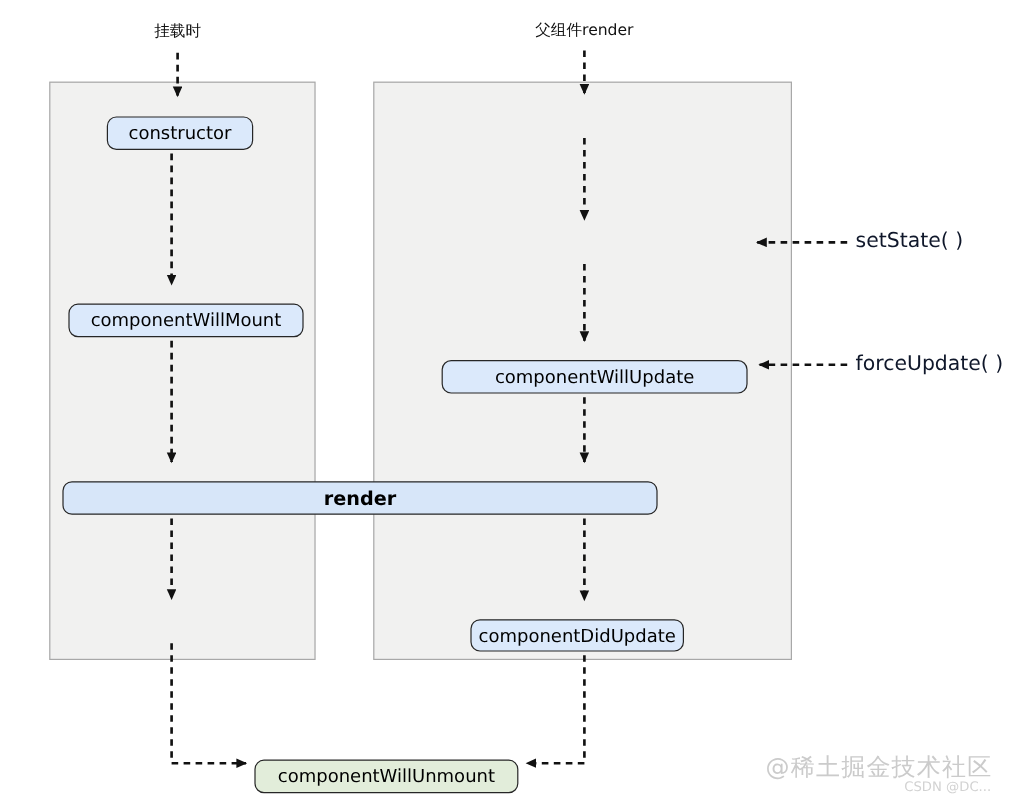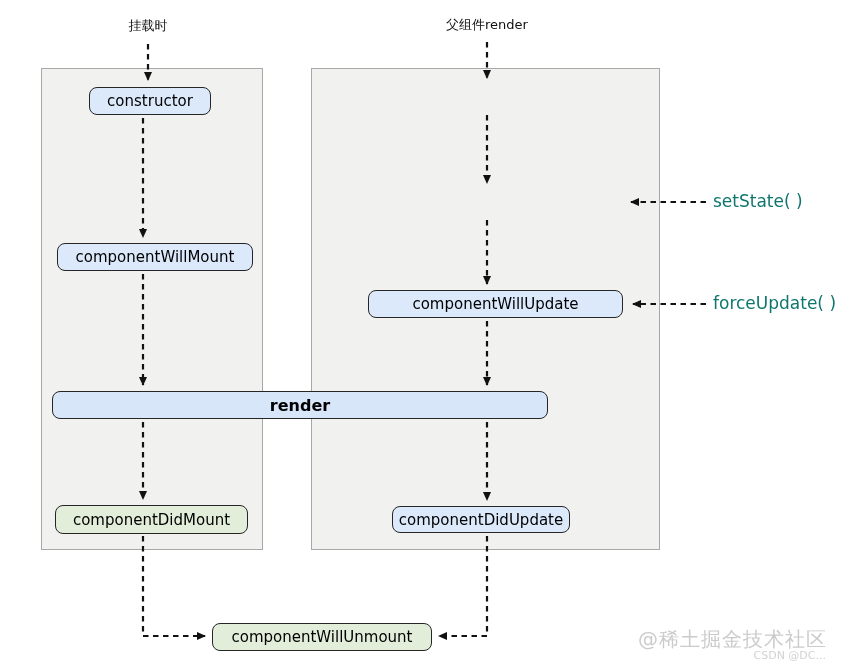--- a/index.html
+++ b/index.html
@@ -7,31 +7,31 @@
     position:relative; width:841px; height:670px; background:#ffffff;
     font-family:"DejaVu Sans","Liberation Sans",sans-serif; overflow:hidden;
   }
   .panel {
     position:absolute; background:#f1f1f0; border:1px solid #a8a8a8;
     box-sizing:border-box;
   }
   .node {
     position:absolute; display:flex; align-items:center; justify-content:center;
     border:1.6px solid #262626; border-radius:8px; font-size:15px; color:#000;
-    box-sizing:border-box; white-space:nowrap; z-index:3;
+    box-sizing:border-box; white-space:nowrap; z-index:3;margin-top:10px;
   }
   .node-blue  { background:#dbe9fb; }
   .node-green { background:#e2edda; }
   .node-render { background:#d7e6f9; font-weight:bold; font-size:16px; }
   .col-label {
     position:absolute; font-size:13px; color:#111; transform:translateX(-50%);
     white-space:nowrap; z-index:2;text-align:center;
   }
   .trigger {
-    position:absolute; font-size:17px; color:#0f766e; white-space:nowrap; z-index:2;
+    position:absolute; font-size:17px; color:#0f172a; white-space:nowrap; z-index:2;
   }
   .arrows { position:absolute; left:0; top:0; z-index:2; pointer-events:none; }
   .watermark-main {
     position:absolute; right:14px; top:626px; font-size:20px; color:#cbcbcb;
     white-space:nowrap; z-index:4; letter-spacing:1px;
   }
   .watermark-sub {
     position:absolute; right:15px; top:649px; font-size:11px; color:#d2d2d2;
     white-space:nowrap; z-index:4;
   }
@@ -66,21 +66,20 @@
       <path d="M487,422 L487,500" marker-end="url(#ah)"></path>
       <path d="M487,536 L487,636 L439,636" marker-end="url(#ah)"></path>
       <path d="M706,202 L631,202" marker-end="url(#ah)"></path>
       <path d="M706,304 L633,304" marker-end="url(#ah)"></path>
     </g>
   </svg>
 
   <div class="node node-blue" style="left:89px; top:87px; width:122px; height:28px;">constructor</div>
   <div class="node node-blue" style="left:57px; top:243px; width:196px; height:28px;">componentWillMount</div>
   <div class="node node-blue node-render" style="left:52px; top:391px; width:496px; height:28px;">render</div>
-  <div class="node node-green" style="left:55px; top:505px; width:193px; height:29px;">componentDidMount</div>
 
   <div class="node node-blue" style="left:368px; top:290px; width:255px; height:28px;">componentWillUpdate</div>
   <div class="node node-blue" style="left:392px; top:506px; width:178px; height:27px;">componentDidUpdate</div>
 
   <div class="node node-green" style="left:212px; top:623px; width:220px; height:28px;">componentWillUnmount</div>
 
   <div class="trigger" style="left:713px; top:191px;">setState( )</div>
   <div class="trigger" style="left:713px; top:293px;">forceUpdate( )</div>
 
   <div class="watermark-main">@稀土掘金技术社区</div>

